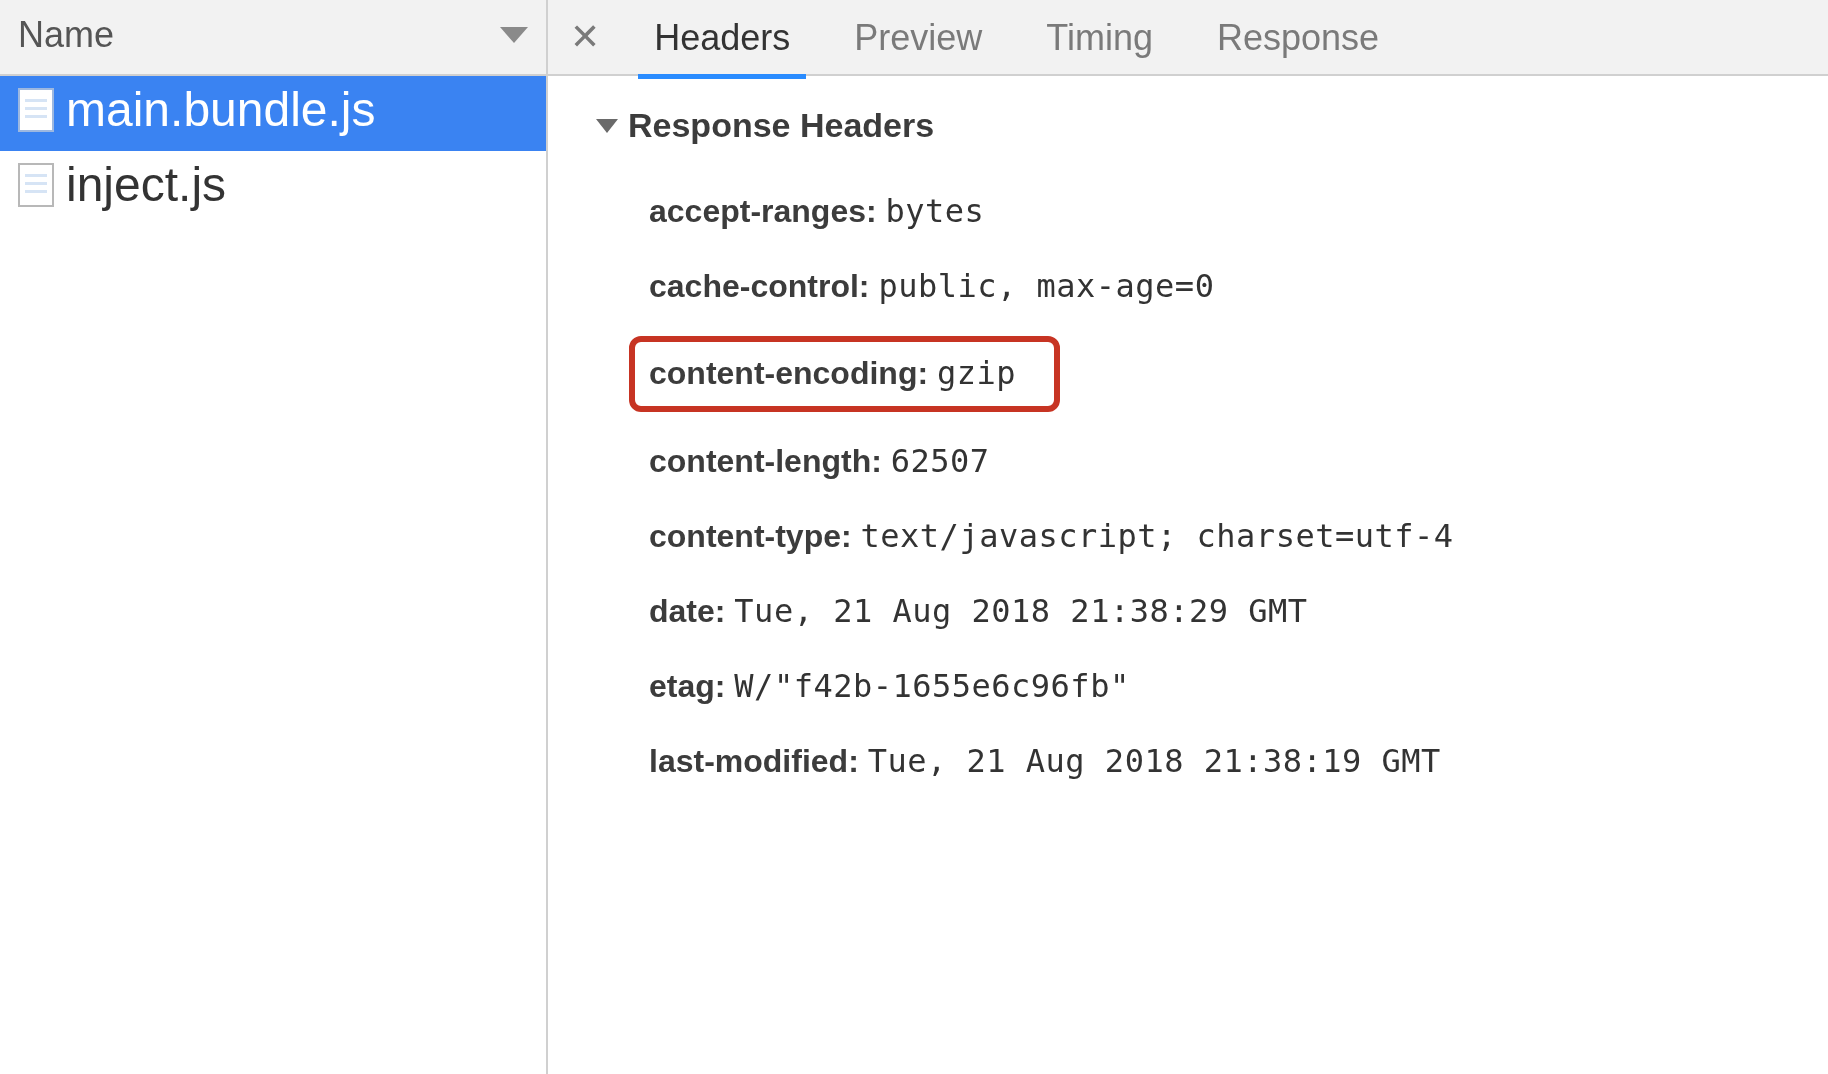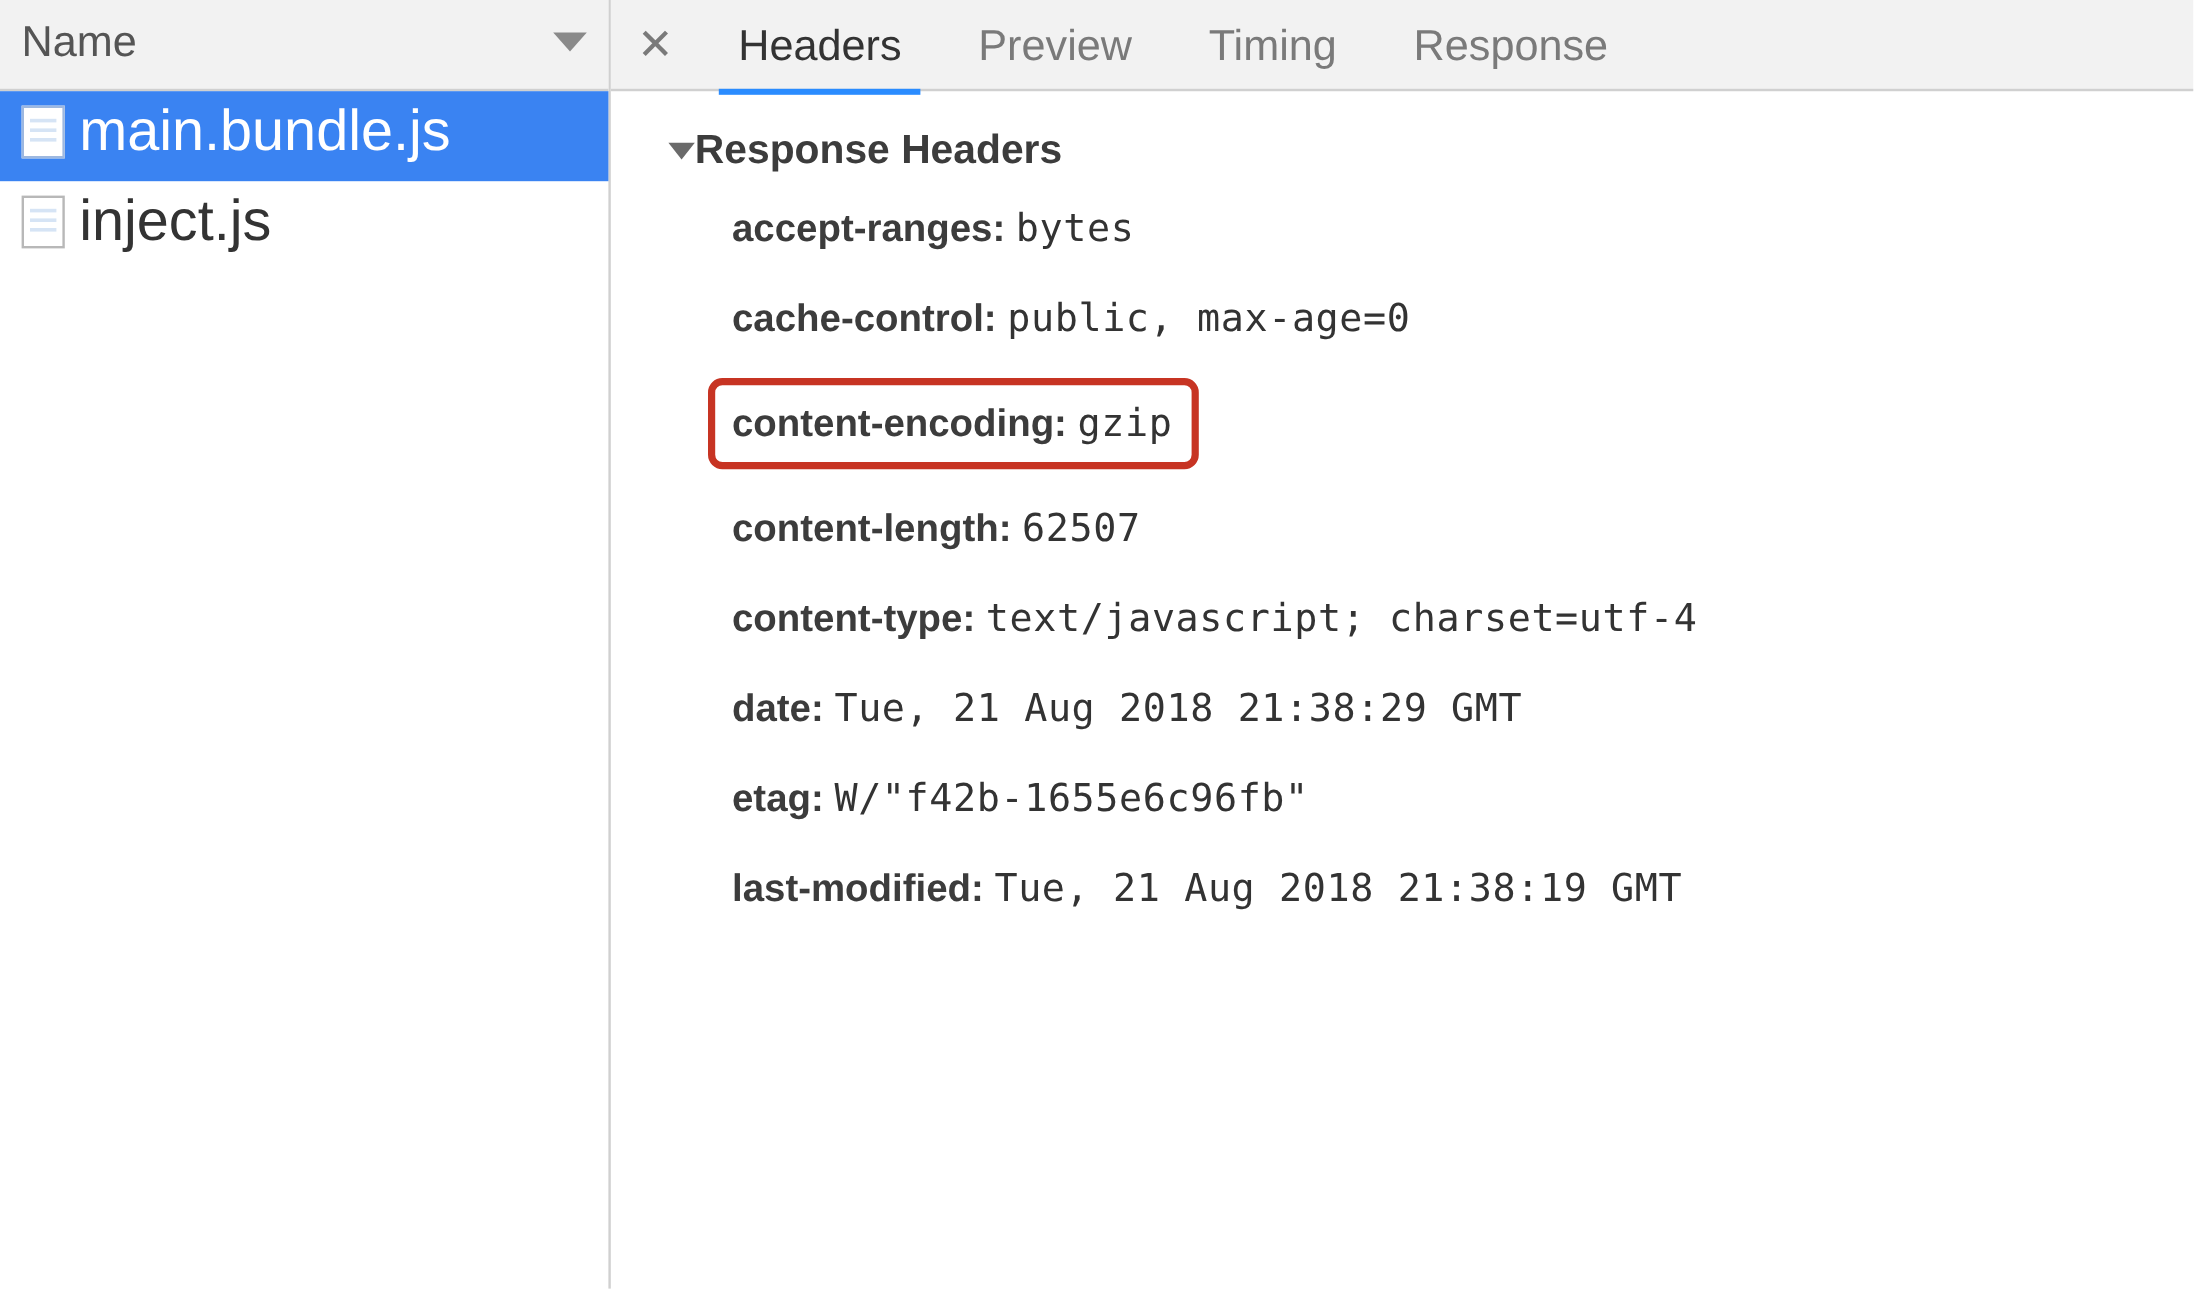--- a/index.html
+++ b/index.html
@@ -11,21 +11,21 @@
       font-family: -apple-system, BlinkMacSystemFont, "Segoe UI", Helvetica, Arial, sans-serif;
       font-size: 28px;
       color: #333;
       background: #fff;
       width: 1828px;
       height: 1074px;
       overflow: hidden;
       display: flex;
     }
     .left-panel {
-      width: 509px;
+      width: 548px;
       border-right: 2px solid #d0d0d0;
       display: flex;
       flex-direction: column;
       background: #fff;
     }
     .name-header {
       display: flex;
       align-items: center;
       justify-content: space-between;
       padding: 14px 18px 18px 18px;
@@ -127,25 +127,25 @@
       background: #2a8cff;
     }
     .details {
       flex: 1;
       padding: 30px 30px 30px 48px;
       overflow-y: auto;
     }
     .section-header {
       display: flex;
       align-items: center;
-      gap: 0;
+      gap: 10px;
       font-size: 34px;
       font-weight: 700;
       color: #3c3c3c;
-      margin-bottom: 20px;
+      margin-bottom: 41px;
     }
     .disclosure-triangle {
       width: 0;
       height: 0;
       border-left: 11px solid transparent;
       border-right: 11px solid transparent;
       border-top: 14px solid #6a6a6a;
     }
     .header-list {
       padding-left: 20px;
@@ -164,21 +164,21 @@
     .header-value {
       font-family: ui-monospace, "SF Mono", Menlo, Consolas, monospace;
       color: #333;
       font-weight: 400;
       letter-spacing: 0.5px;
     }
     .highlighted {
       display: inline-block;
       border: 6px solid #c73423;
       border-radius: 12px;
-      padding: 6px 16px 6px 14px;
+      padding: 6px 38px 6px 14px;
       margin-left: -20px;
     }
     .wrap-line {
       word-break: break-word;
       max-width: 820px;
     }
   </style>
 </head>
 <body>
 

